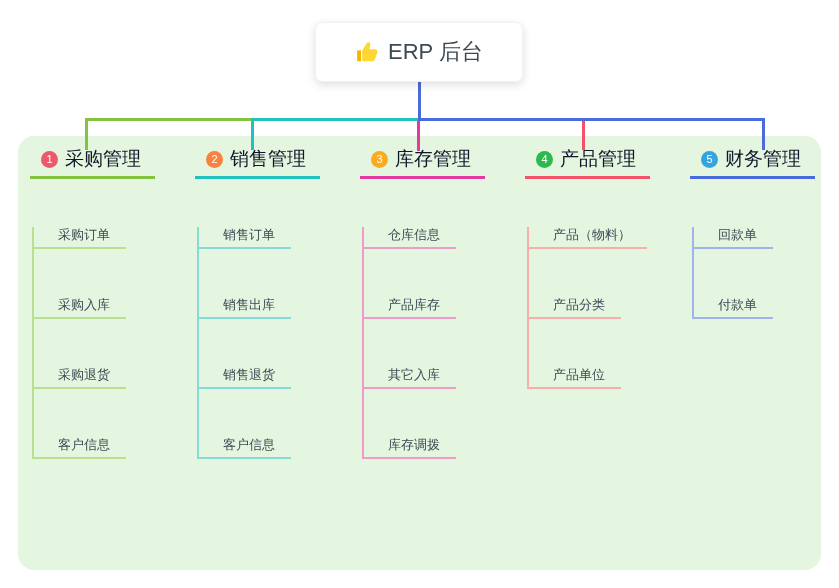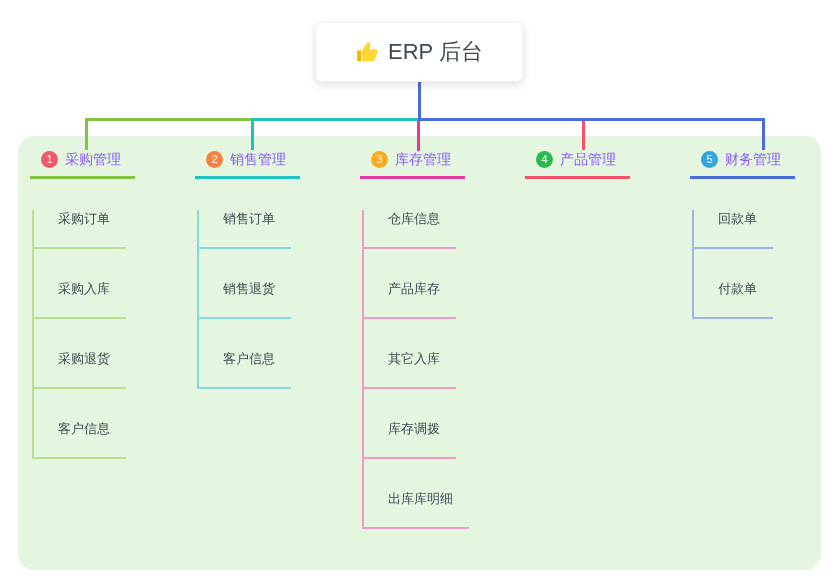--- a/index.html
+++ b/index.html
@@ -32,28 +32,28 @@
   .branch { position:absolute; top:148px; width:160px; }
   .branch-title {
     display:inline-flex; align-items:center; gap:7px;
     padding:0 14px 6px 11px; line-height:22px;
     border-bottom:3px solid var(--main); white-space:nowrap;
   }
   .branch-title .badge {
     width:17px; height:17px; border-radius:50%; background:var(--badge);
     color:#fff; font-size:11px; line-height:17px; text-align:center; flex:0 0 17px;
   }
-  .branch-title .t-label { font-size:14px; color:#8b5cf6; }
+  .branch-title .t-label { font-size:19px; color:#0f172a; }
   .children { position:relative; margin-left:2px; }
   .vline { position:absolute; left:0; top:0; bottom:0; width:2px; background:var(--light); }
   .child {
     display:table; white-space:nowrap;
-    margin-top:31px; padding:0 16px 20px 26px;
+    margin-top:48px; padding:0 16px 3px 26px;
     border-bottom:2px solid var(--light);
-    font-size:13px; line-height:17px; color:#3d4a54;
+    font-size:13px; line-height:17px; color:#3d4a54;font-family:Liberation Mono, monospace;
   }
   .child:first-child { margin-top:28px; }
 
   .b1 { --main:var(--b1-main); --light:var(--b1-light); --badge:var(--b1-badge); left:30px; }
   .b2 { --main:var(--b2-main); --light:var(--b2-light); --badge:var(--b2-badge); left:195px; }
   .b3 { --main:var(--b3-main); --light:var(--b3-light); --badge:var(--b3-badge); left:360px; }
   .b4 { --main:var(--b4-main); --light:var(--b4-light); --badge:var(--b4-badge); left:525px; }
   .b5 { --main:var(--b5-main); --light:var(--b5-light); --badge:var(--b5-badge); left:690px; }
 </style>
 </head>
@@ -96,44 +96,50 @@
   </div>
 
   <div class="branch b2">
     <div class="branch-title">
       <span class="badge">2</span>
       <span class="t-label">销售管理</span>
     </div>
     <div class="children">
       <div class="vline"></div>
       <div class="child">销售订单</div>
+      <div class="child">销售出库</div>
       <div class="child">销售退货</div>
       <div class="child">客户信息</div>
     </div>
   </div>
 
   <div class="branch b3">
     <div class="branch-title">
       <span class="badge">3</span>
       <span class="t-label">库存管理</span>
     </div>
     <div class="children">
       <div class="vline"></div>
       <div class="child">仓库信息</div>
       <div class="child">产品库存</div>
       <div class="child">其它入库</div>
       <div class="child">库存调拨</div>
-      <div class="child">出库库明细</div>
     </div>
   </div>
 
   <div class="branch b4">
     <div class="branch-title">
       <span class="badge">4</span>
       <span class="t-label">产品管理</span>
+    </div>
+    <div class="children">
+      <div class="vline"></div>
+      <div class="child">产品（物料）</div>
+      <div class="child">产品分类</div>
+      <div class="child">产品单位</div>
     </div>
   </div>
 
   <div class="branch b5">
     <div class="branch-title">
       <span class="badge">5</span>
       <span class="t-label">财务管理</span>
     </div>
     <div class="children">
       <div class="vline"></div>

